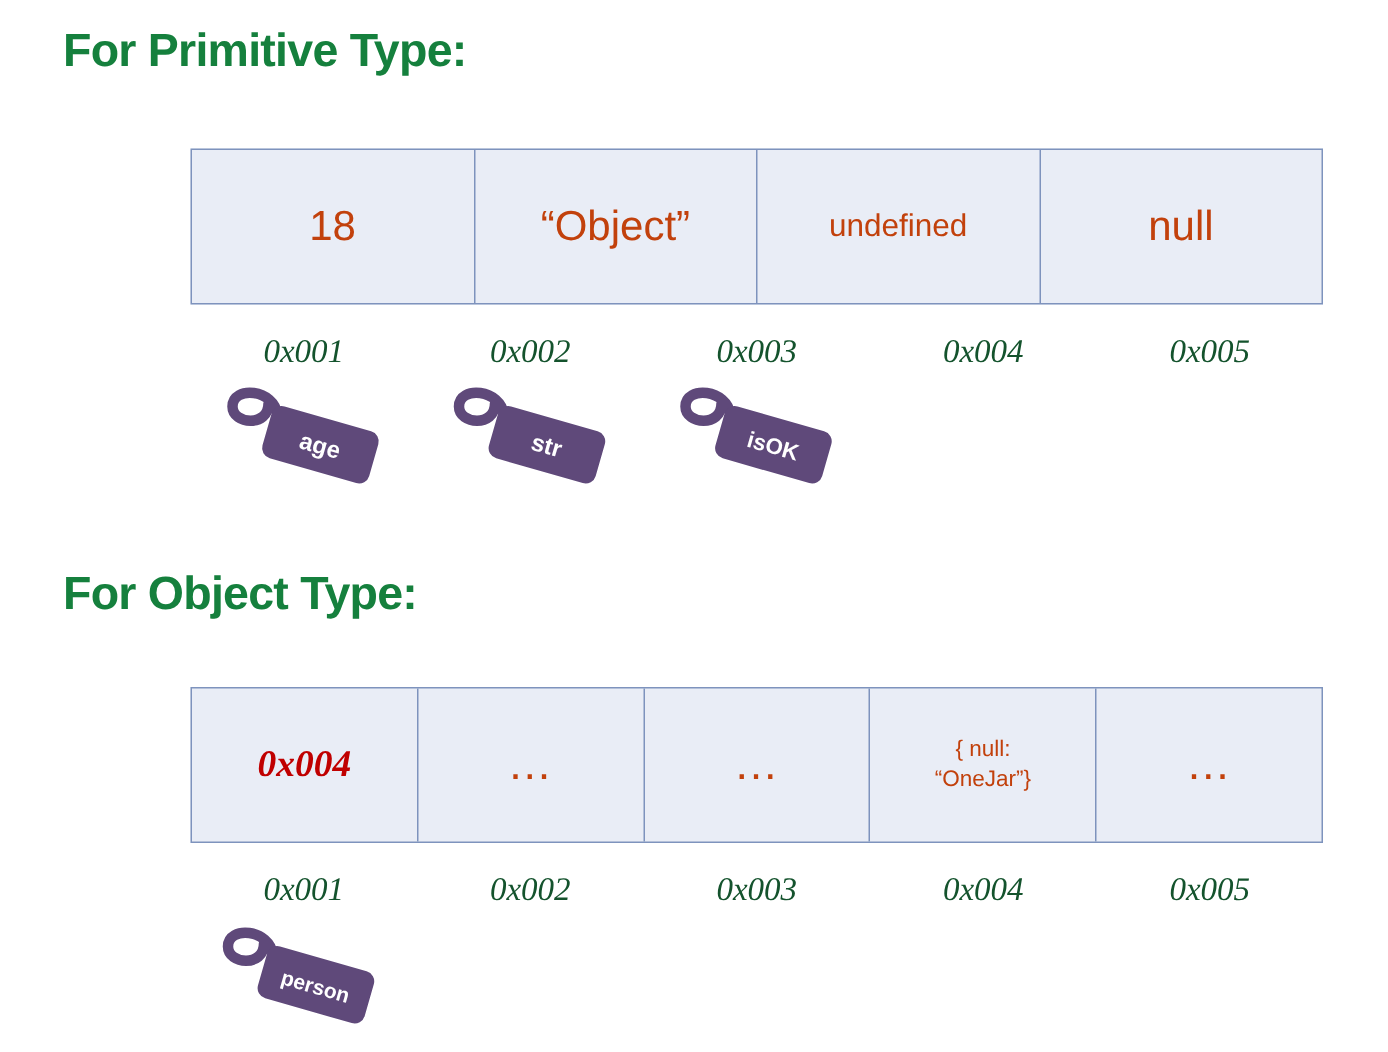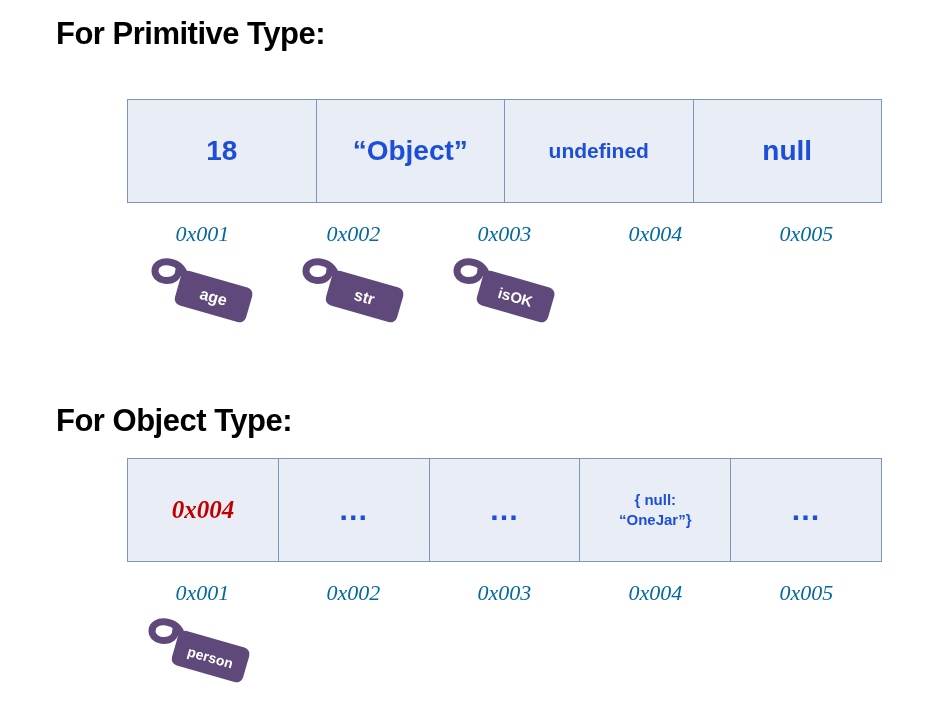--- a/index.html
+++ b/index.html
@@ -1,44 +1,44 @@
 <!DOCTYPE html>
 <html><head>
 <meta charset="utf-8">
 <style>
   html,body{margin:0;padding:0;background:#ffffff;}
   .page{position:relative;width:925px;height:701px;background:#ffffff;
         font-family:"Liberation Sans",sans-serif;overflow:hidden;}
 
-  .title{position:absolute;left:56px;margin:0;font-size:31px;font-weight:700;
-         color:#000000;letter-spacing:-0.5px;}
+  .title{position:absolute;left:42px;margin:0;font-size:31px;font-weight:700;
+         color:#15803d;letter-spacing:-0.5px;}
   .title-1{top:16px;}
-  .title-2{top:378px;margin-top:25px;}
+  .title-2{top:378px;}
 
   .mem-table{position:absolute;left:127px;width:755px;height:104px;display:flex;
              background:#e9edf6;border:1.6px solid #7e93bd;box-sizing:border-box;}
   .table-1{top:99px;}
   .table-2{top:458px;}
 
   .cell{flex:1;display:flex;align-items:center;justify-content:center;
         border-left:1.6px solid #7e93bd;text-align:center;}
   .cell:first-child{border-left:none;}
 
-  .cell-text{font-size:28px;font-weight:700;color:#1d4ed8;}
+  .cell-text{font-size:28px;font-weight:400;color:#c2410c;}
   .cell-text.small{font-size:21px;}
   .cell-text.tiny{font-size:15px;line-height:1.35;max-width:95px;}
   .cell-text.dots{font-size:30px;letter-spacing:1px;}
   .cell-text.red-addr{font-family:"Liberation Serif",serif;font-style:italic;
                       font-weight:600;font-size:25px;color:#c00000;}
 
   .addr-row{position:absolute;left:127px;width:755px;display:flex;}
   .addr-1{top:221px;}
   .addr-2{top:580px;}
   .addr{flex:1;text-align:center;font-family:"Liberation Serif",serif;
-        font-style:italic;font-size:22px;color:#0369a1;}
+        font-style:italic;font-size:22px;color:#14532d;}
 
   .tag{position:absolute;width:115px;height:78px;}
   .tag-age{left:145px;top:251px;}
   .tag-str{left:296px;top:251px;}
   .tag-isok{left:447px;top:251px;}
   .tag-person{left:142px;top:611px;}
 </style>
 </head>
 <body>
 

